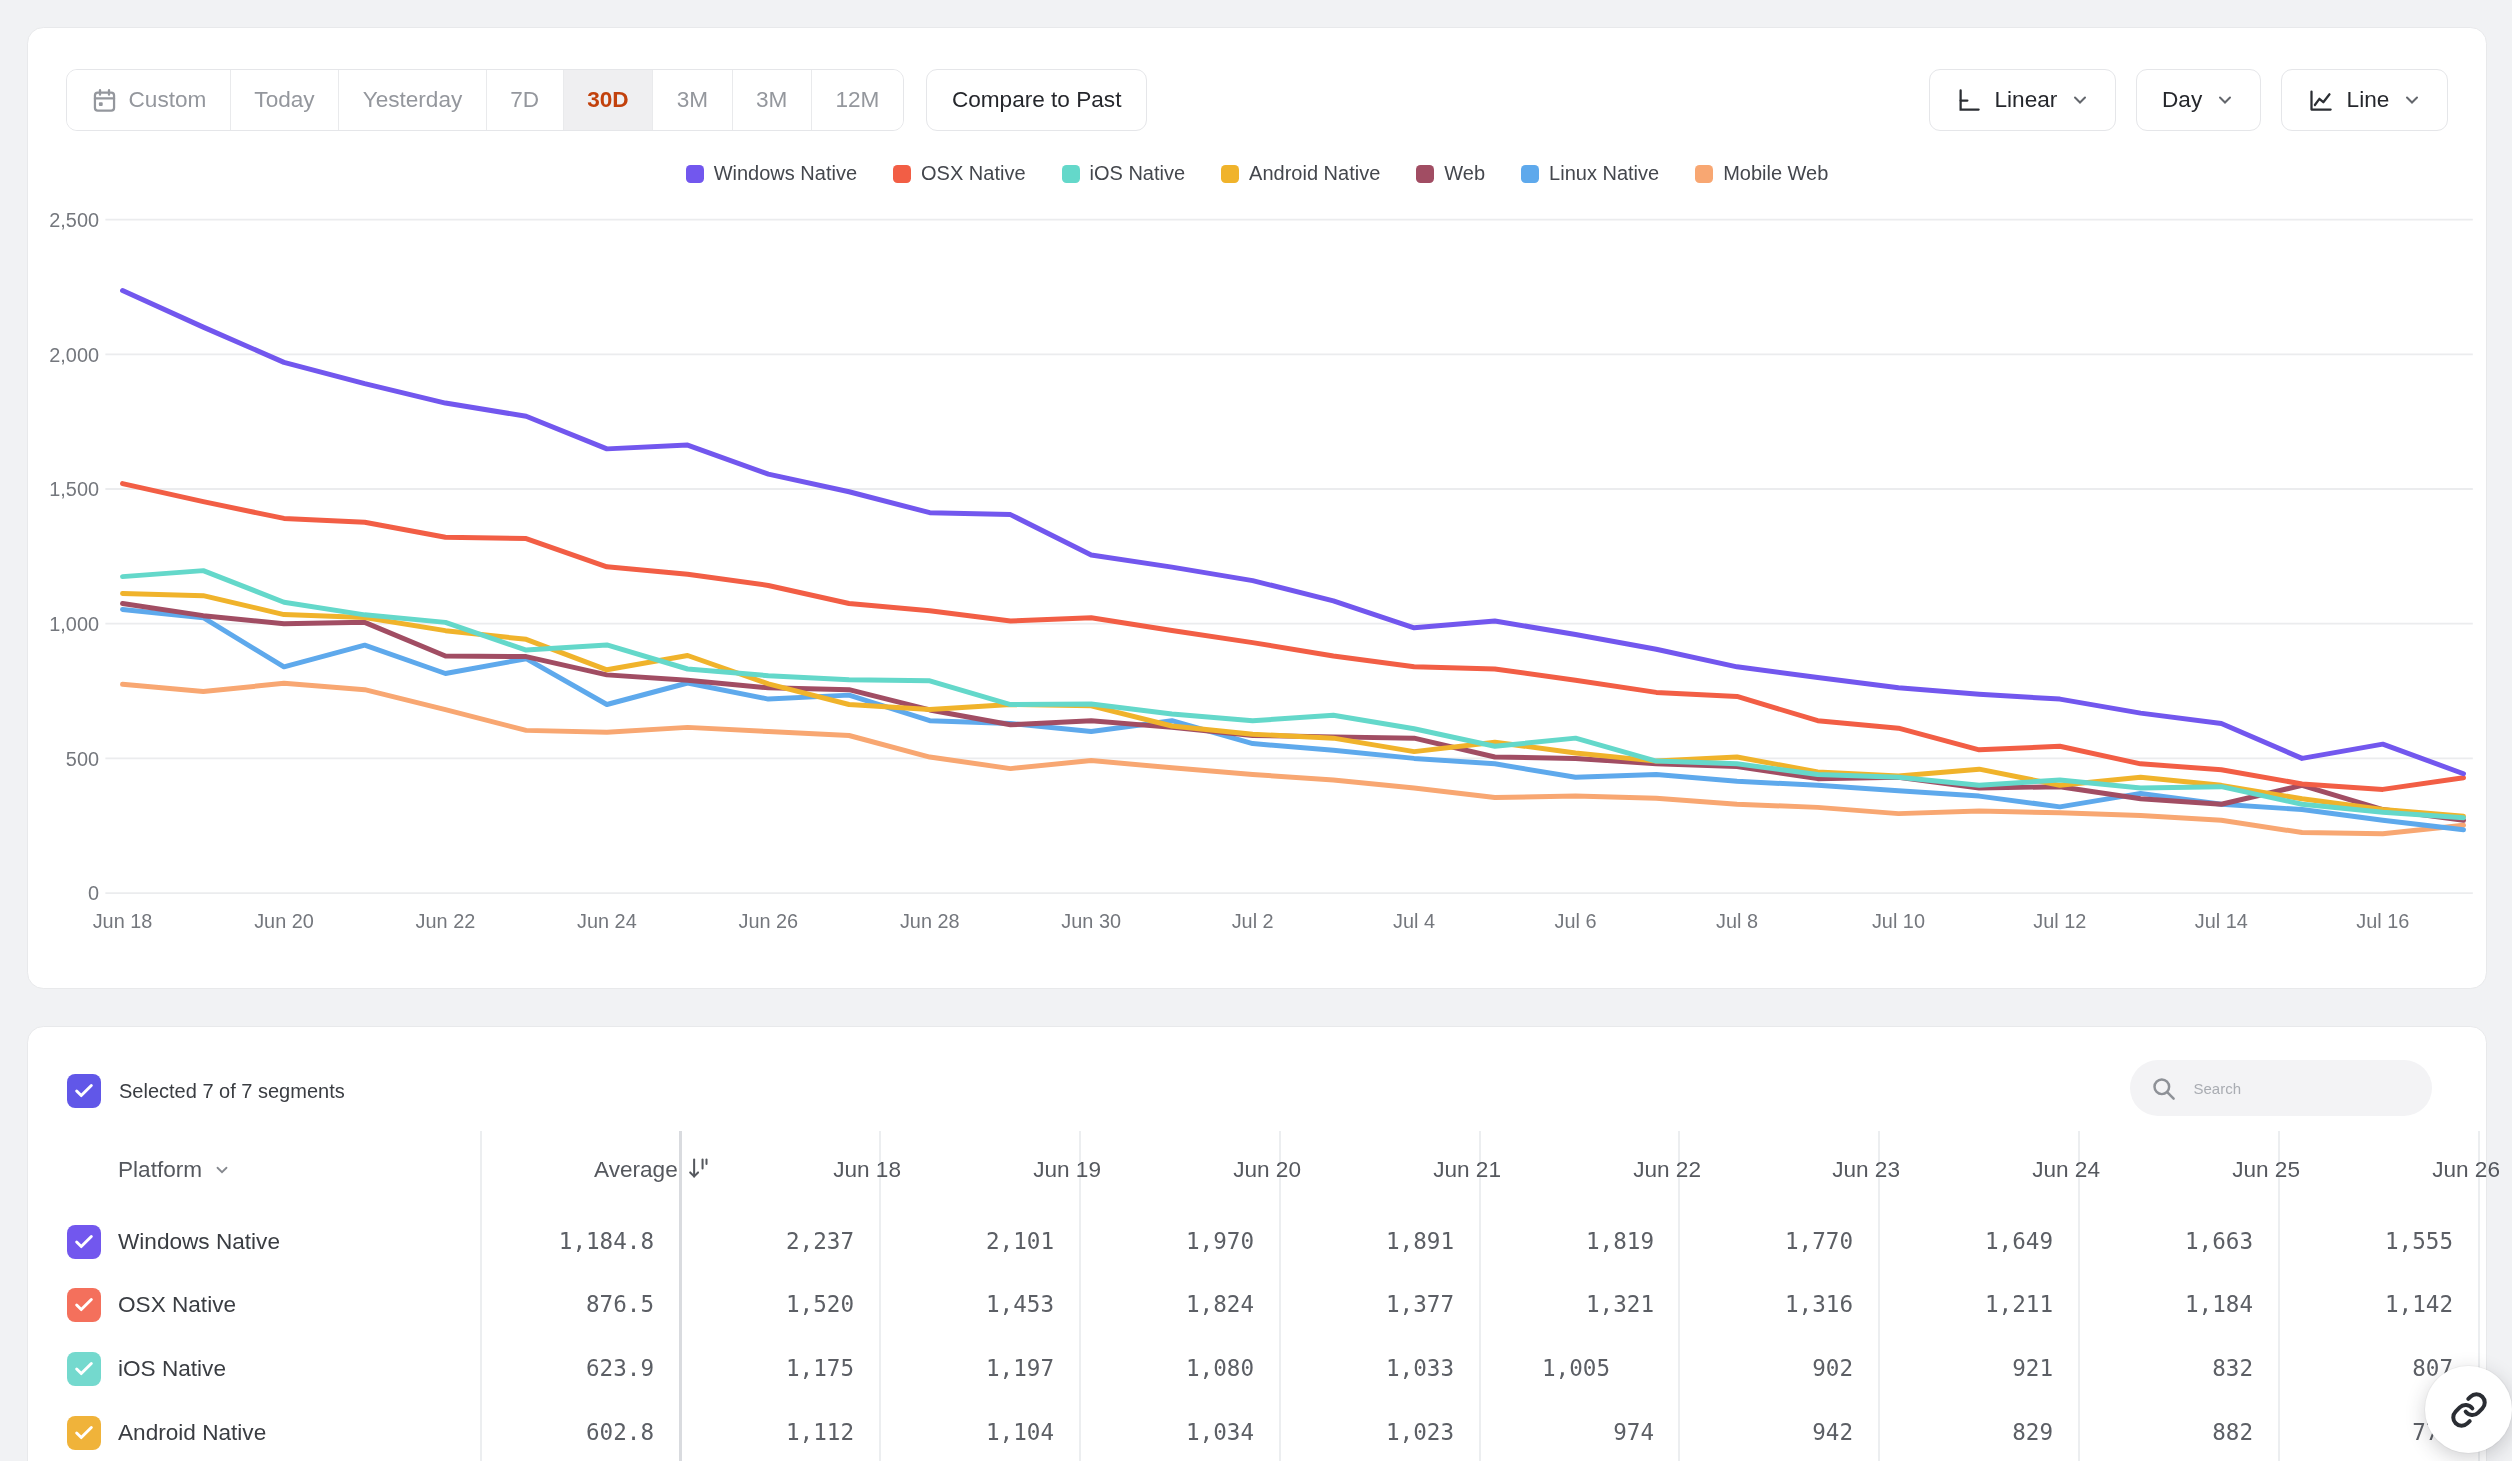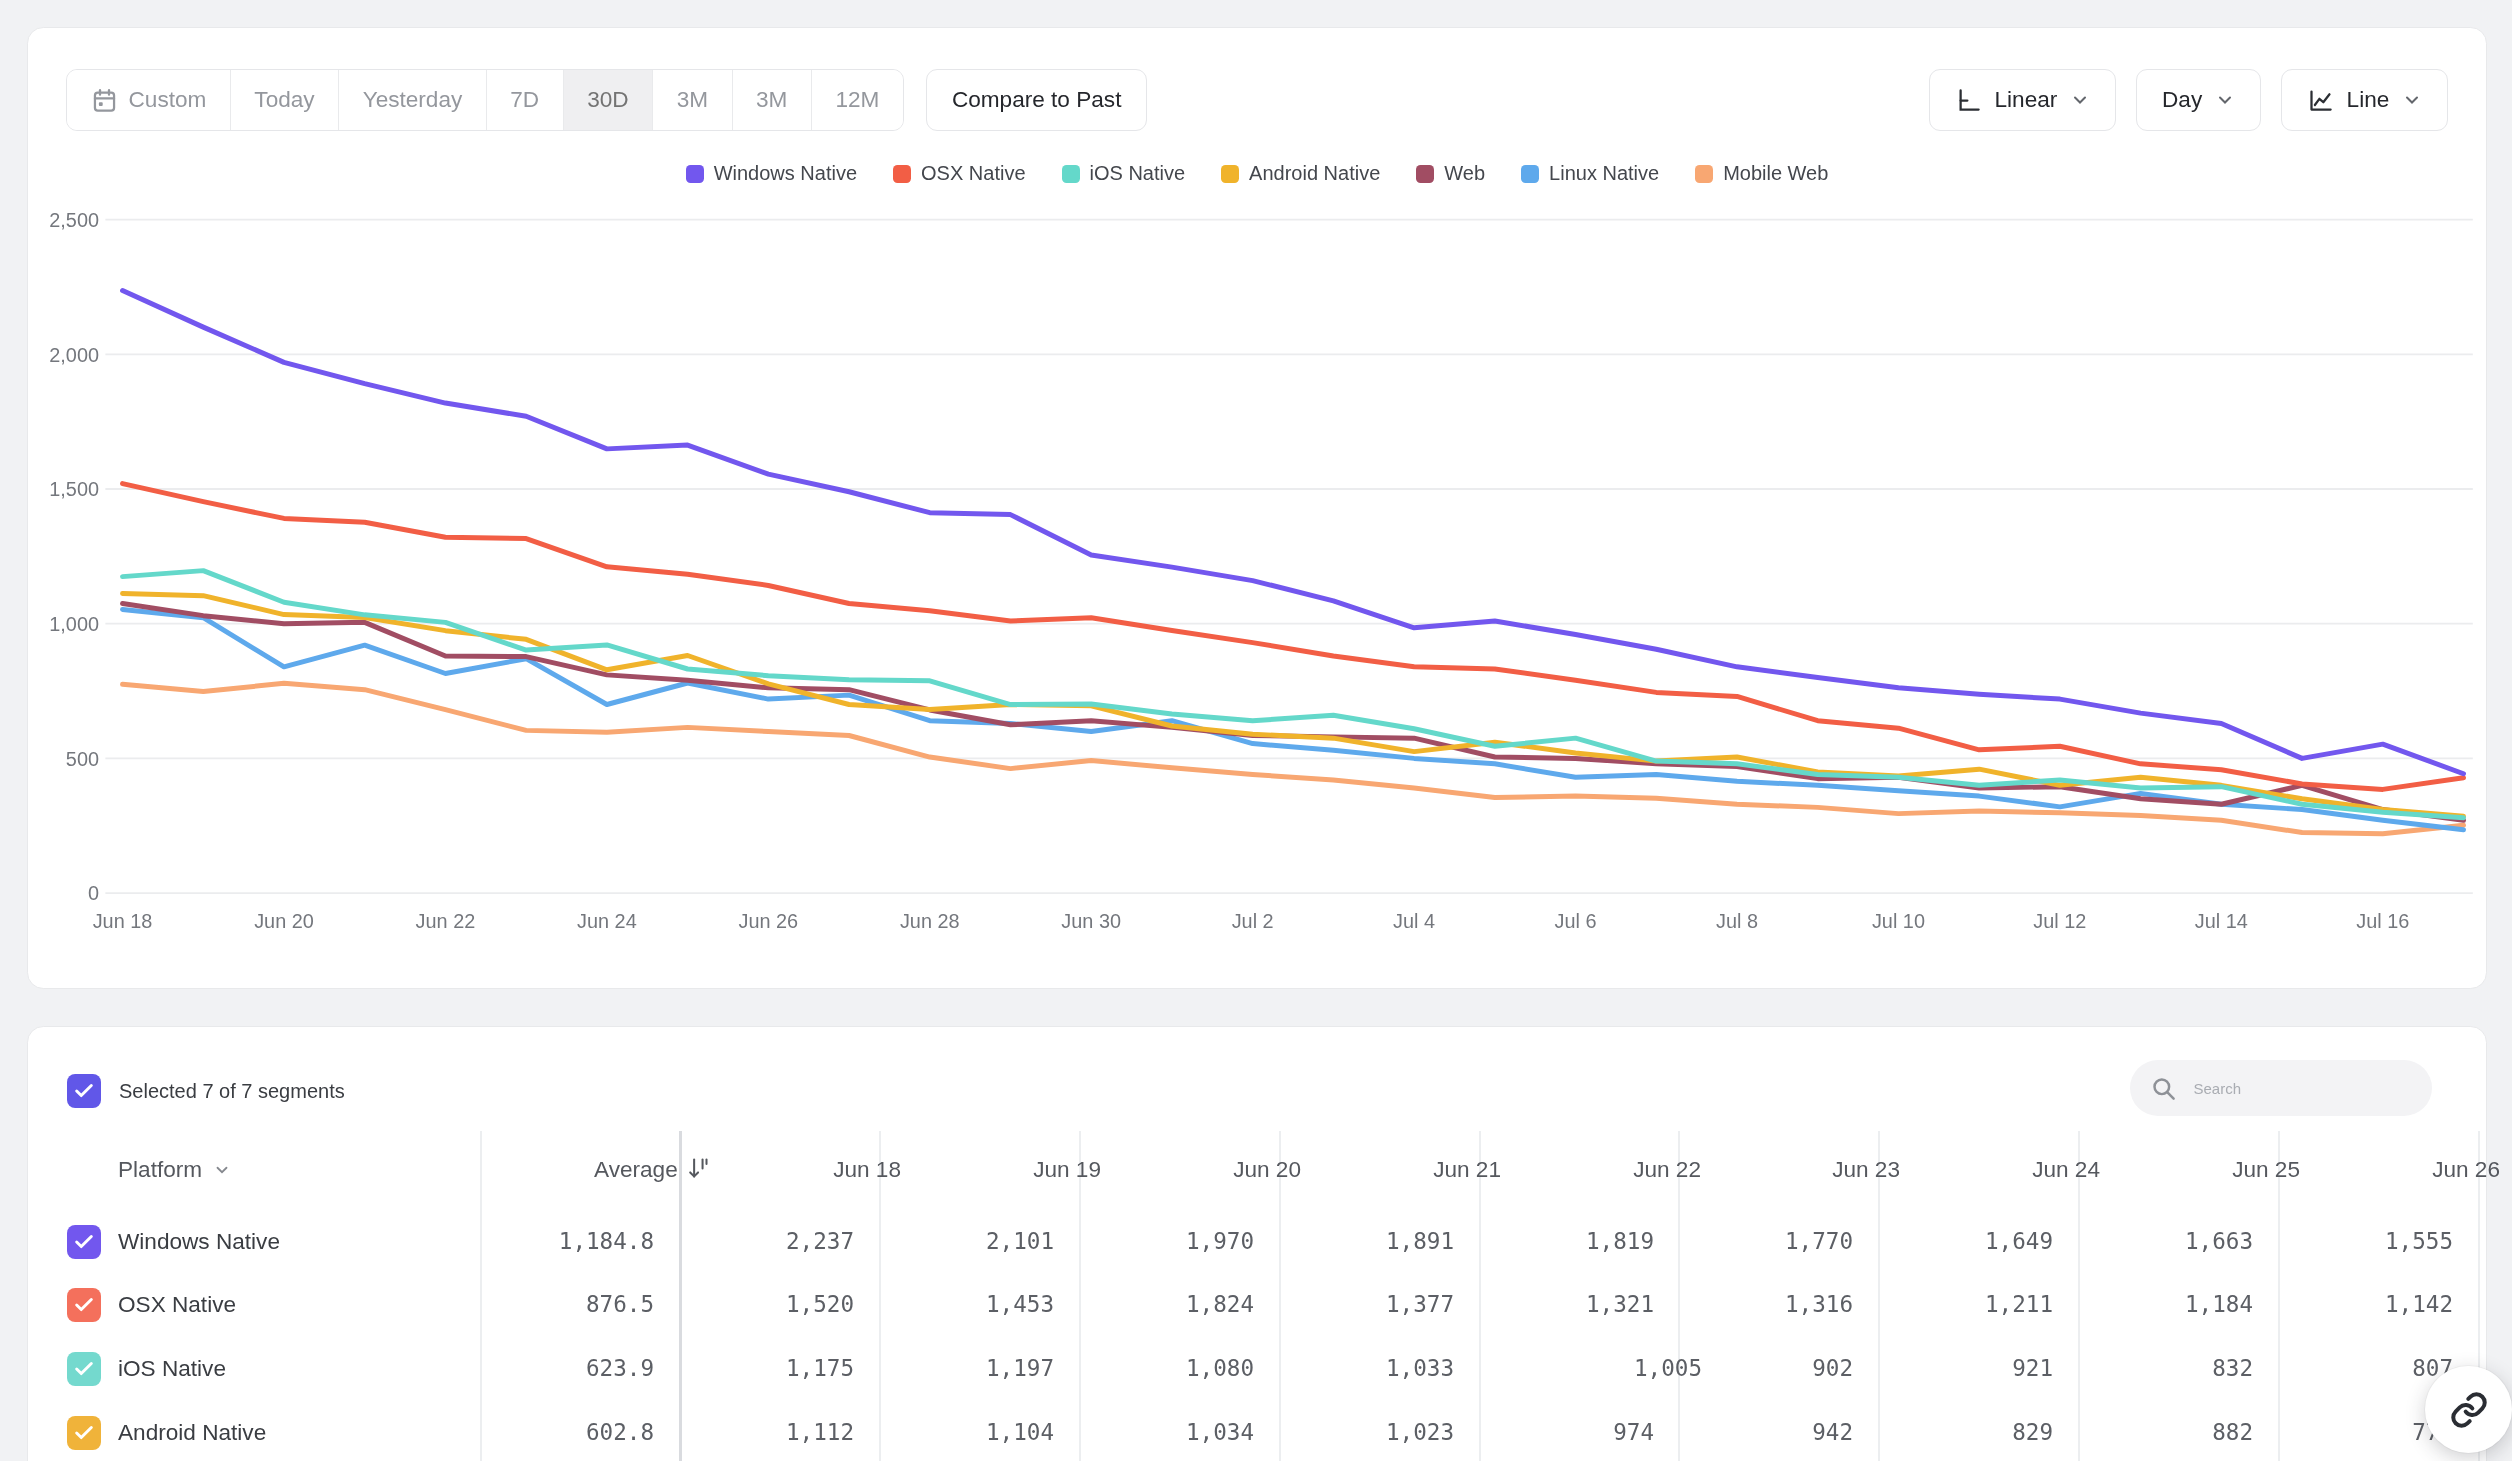--- a/index.html
+++ b/index.html
@@ -8,21 +8,21 @@
   .card{position:absolute;background:#fff;border:0.9px solid #e8e9eb;border-radius:16.3px;}
   #chart-card{left:27px;top:27px;width:2458px;height:960px;}
   #table-card{left:27px;top:1026px;width:2458px;height:579px;}
 
   
   .toolbar-left{position:absolute;left:38px;top:41px;display:flex;align-items:stretch;gap:22px;}
   .seg-group{display:flex;border:1.8px solid #e5e6e9;border-radius:11px;overflow:hidden;background:#fff;height:60px;}
   .seg{display:flex;align-items:center;gap:11px;padding:0 23.5px;font-size:22.6px;color:#94979d;
        border-right:1.8px solid #e9eaec;cursor:pointer;white-space:nowrap;background:#fff;}
   .seg:last-child{border-right:none;text-align:right;}
-  .seg.active{background:#efeff1;color:#737373;font-weight:normal;}
+  .seg.active{background:#efeff1;color:#c2410c;font-weight:bold;}
   .btn{display:flex;align-items:center;gap:12.7px;height:60px;padding:0 25px;border:1.8px solid #e5e6e9;
        border-radius:11px;background:#fff;font-size:22.6px;color:#25272c;cursor:pointer;white-space:nowrap;justify-content:center;}
   .toolbar-right{position:absolute;right:38px;top:41px;display:flex;gap:20px;}
   .icon{display:inline-flex;align-items:center;justify-content:center;}
   svg{display:block;}
 
   
   #legend{position:absolute;left:0;top:134px;width:100%;display:flex;justify-content:center;gap:36px;}
   .legend-item{display:flex;align-items:center;gap:10px;font-size:20px;color:#44474d;}
   .legend-swatch{width:18px;height:18px;border-radius:4.5px;}
@@ -308,21 +308,21 @@
         <svg width="22" height="22" viewBox="0 0 24 24" fill="none" stroke="#fff" stroke-width="3.2" stroke-linecap="round" stroke-linejoin="round">
           <polyline points="20,6 9,17 4,12"></polyline>
         </svg>
       </div>
       <div class="pname">iOS Native</div>
       <div class="num" style="left: 452px; width: 174px;">623.9</div>
       <div class="num" style="left: 651px; width: 175px;">1,175</div>
       <div class="num" style="left: 851px; width: 175px;">1,197</div>
       <div class="num" style="left: 1051px; width: 175px;">1,080</div>
       <div class="num" style="left: 1251px; width: 175px;">1,033</div>
-      <div class="num" style="left: 1490px; width: 175px; padding-left: 9px;">1,005</div>
+      <div class="num" style="left: 1398px; width: 175px; padding-left: 9px;">1,005</div>
       <div class="num" style="left: 1650px; width: 175px;">902</div>
       <div class="num" style="left: 1850px; width: 175px;">921</div>
       <div class="num" style="left: 2050px; width: 175px;">832</div>
       <div class="num" style="left: 2250px; width: 175px;">807</div>
     </div>
     <div class="trow" style="top: 374px;">
       <div class="checkbox" style="background: rgb(240, 179, 58);">
         <svg width="22" height="22" viewBox="0 0 24 24" fill="none" stroke="#fff" stroke-width="3.2" stroke-linecap="round" stroke-linejoin="round">
           <polyline points="20,6 9,17 4,12"></polyline>
         </svg>

